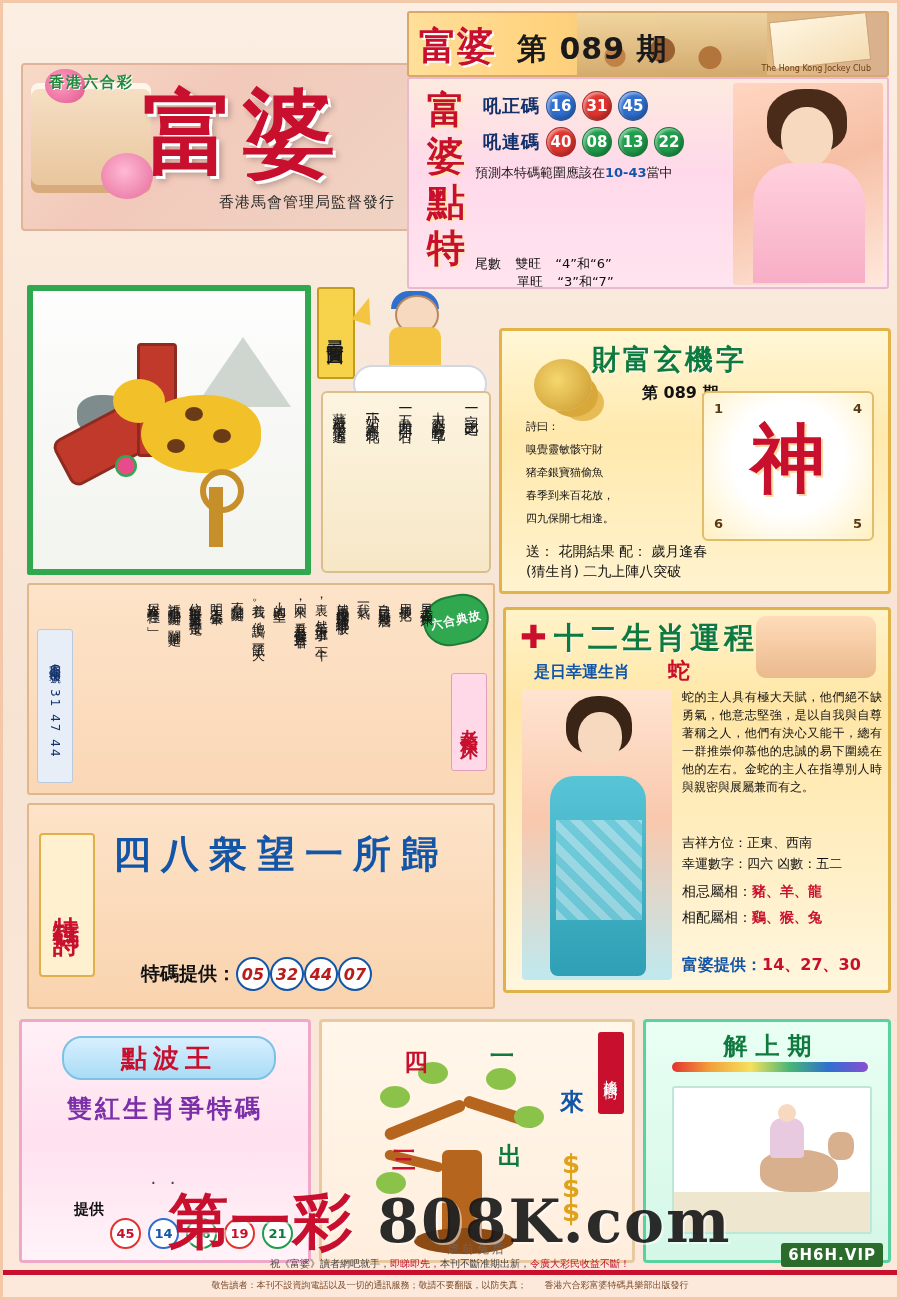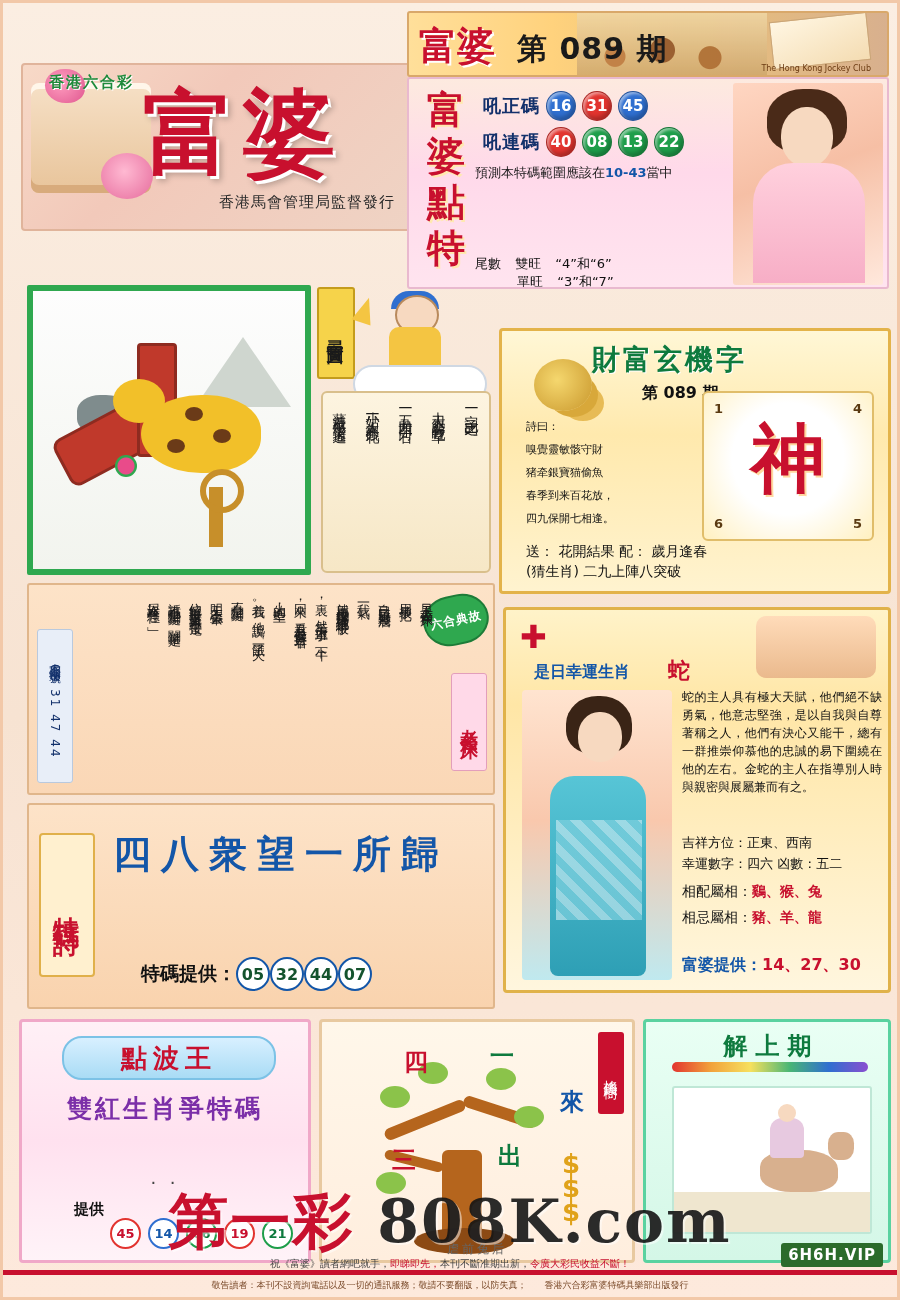--- a/index.html
+++ b/index.html
@@ -313,23 +313,24 @@
     position:absolute;left:84px;font-size:38px;font-weight:bold;color:#1356a8;letter-spacing:10px;
     font-family:"DejaVu Serif","Liberation Serif",serif;
   }
   .temashi .l1{top:24px;}
   .temashi .l2{top:84px;}
   .temashi .supply{
     position:absolute;left:112px;top:152px;font-size:19px;font-weight:bold;color:#111;
     display:flex;align-items:center;
   }
   .circ{
-    width:30px;height:30px;border-radius:50%;border:2px solid #1356a8;color:#14532d;
+    width:30px;height:30px;border-radius:50%;border:2px solid #1356a8;color:#b91c1c;
     display:inline-flex;align-items:center;justify-content:center;font-size:16px;font-weight:bold;
     background:#fff;
+    font-style:italic;
   }
 
   
   .dianbo{
     left:16px;top:1016px;width:292px;height:244px;
     background:linear-gradient(180deg,#fff0f6 0%,#ffe1ef 50%,#fff3f8 100%);
     border:3px solid #f0a8c8;border-radius:4px;overflow:hidden;
   }
   .dianbo .hdr{
     position:absolute;left:40px;top:14px;width:210px;height:40px;
@@ -589,20 +590,21 @@
       <span class="c">不是關鍵，</span>
       <span class="c">明天怎么去單</span>
       <span class="c">位解釋沒上班而且不接電</span>
       <span class="c">話也不是關鍵，關鍵是：</span>
       <span class="c">尿沒有憋住…」</span>
     </div>
   </div>
 
   <div class="abs shengxiao">
     <div class="cross">✚</div>
+    <div class="title">十二生肖運程</div>
     <div class="hands"></div>
     <div class="lucky-line">是日幸運生肖</div>
     <div class="zodiac">蛇</div>
 
     <div class="girl">
       <div class="hair"></div>
       <div class="face"></div>
       <div class="dress"></div>
       <div class="pat"></div>
     </div>
@@ -613,24 +615,24 @@
       <div>
         <span>吉祥方位：</span><span>正東、西南</span>
       </div>
       <div>
         <span>幸運數字：</span><span>四六 凶數：五二</span>
       </div>
     </div>
 
     <div class="match">
       <div>
-        <span>相配屬相：</span><span class="v">鷄、猴、兔</span>
+        <span>相忌屬相：</span><span class="v">豬、羊、龍</span>
       </div>
       <div>
-        <span>相忌屬相：</span><span class="v">豬、羊、龍</span>
+        <span>相配屬相：</span><span class="v">鷄、猴、兔</span>
       </div>
     </div>
 
     <div class="offer">
       <span>富婆提供：</span><span class="n">14、27、30</span>
     </div>
   </div>
 
   <div class="abs temashi">
     <div class="tag">特碼詩</div>

